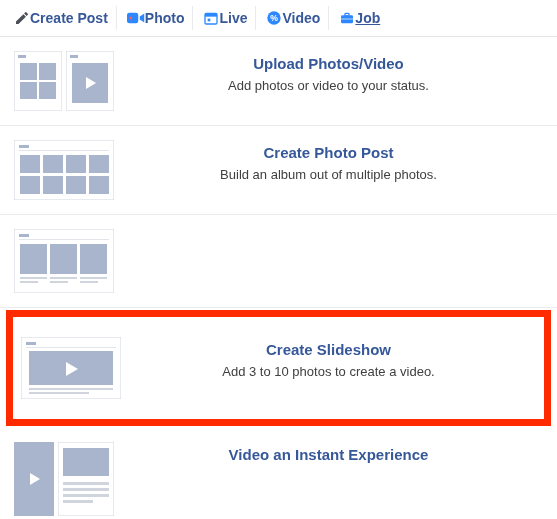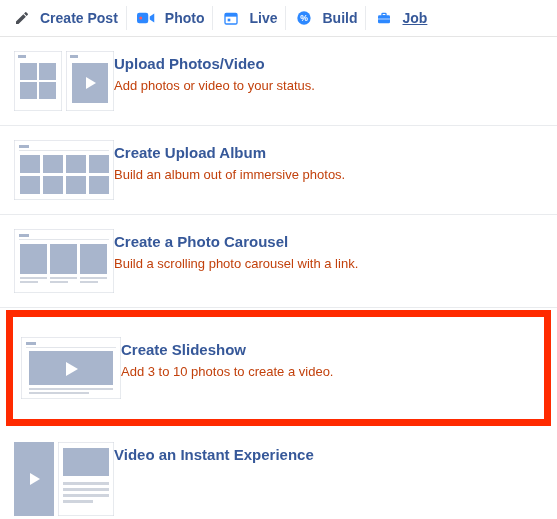--- a/index.html
+++ b/index.html
@@ -14,56 +14,57 @@
   .topbar {
     display: flex;
     align-items: center;
     gap: 2px;
     padding: 6px 6px;
     border-bottom: 1px solid #e5e5e5;
   }
   .tab {
     display: flex;
     align-items: center;
-    gap: 10px;
+    gap: 0;
     padding: 4px 8px;
     border-right: 1px solid #e9ebee;
     font-size: 14px;
     font-weight: 700;
     color: #365899;
     cursor: pointer;
   }
   .tab:last-child { border-right: none; text-decoration: underline; }
   .tab .icon { display: inline-flex; align-items: center; }
   .list { }
   .row {
     display: flex;
     align-items: flex-start;
     gap: 0;
     padding: 14px 14px;
     border-bottom: 1px solid #e9ebee;
     cursor: pointer;
+    text-align: center;
   }
   .thumb {
     width: 100px;
     min-width: 100px;
     display: flex;
     gap: 4px;
   }
   .thumb svg { display: block; }
   .info { flex: 1; padding-top: 4px; }
   .title {
     font-size: 15px;
     font-weight: 700;
     color: #365899;
     margin-bottom: 6px;
   }
   .desc {
     font-size: 13px;
-    color: #c2410c;
+    color: #404040;
     line-height: 1.3;
   }
   .highlight-wrap {
     border: 7px solid #ff2a00;
     margin: 2px 6px;
   }
   .highlight-wrap .row { border-bottom: none; padding: 20px 8px; }
 </style>
 </head>
 <body>
@@ -97,21 +98,21 @@
     </span>
     <span>Live</span>
   </div>
   <div class="tab">
     <span class="icon">
       <svg width="16" height="16" viewBox="0 0 24 24">
           <circle cx="12" cy="12" r="10" fill="#2d88ff"></circle>
           <text x="12" y="17" font-size="13" font-weight="700" text-anchor="middle" fill="#fff">%</text>
         </svg>
     </span>
-    <span>Build</span>
+    <span>Video</span>
   </div>
   <div class="tab">
     <span class="icon">
       <svg width="16" height="16" viewBox="0 0 24 24">
           <rect x="3" y="8" width="18" height="12" rx="2" fill="#2d88ff"></rect>
           <rect x="9" y="5" width="6" height="4" rx="1" fill="none" stroke="#2d88ff" stroke-width="2"></rect>
           <rect x="3" y="13" width="18" height="1" fill="#fff"></rect>
         </svg>
     </span>
     <span>Job</span>
@@ -153,45 +154,41 @@
           <rect x="29" y="15" width="20" height="18" fill="#a8b5cc"></rect>
           <rect x="52" y="15" width="20" height="18" fill="#a8b5cc"></rect>
           <rect x="75" y="15" width="20" height="18" fill="#a8b5cc"></rect>
           <rect x="6" y="36" width="20" height="18" fill="#a8b5cc"></rect>
           <rect x="29" y="36" width="20" height="18" fill="#a8b5cc"></rect>
           <rect x="52" y="36" width="20" height="18" fill="#a8b5cc"></rect>
           <rect x="75" y="36" width="20" height="18" fill="#a8b5cc"></rect>
         </svg>
     </div>
     <div class="info">
-      <div class="title">Create Upload Album</div>
-      <div class="desc">Build an album out of immersive photos.</div>
+      <div class="title">Create Photo Post</div>
+      <div class="desc">Build an album out of multiple photos.</div>
     </div>
   </div>
 
   <div class="row">
     <div class="thumb">
       <svg width="100" height="64">
           <rect x="0" y="0" width="100" height="64" fill="#fff" stroke="#cfd4dd"></rect>
           <rect x="5" y="5" width="10" height="3" fill="#a8b5cc"></rect>
           <rect x="5" y="10" width="90" height="1" fill="#e2e5ea"></rect>
           <rect x="6" y="15" width="27" height="30" fill="#a8b5cc"></rect>
           <rect x="36" y="15" width="27" height="30" fill="#a8b5cc"></rect>
           <rect x="66" y="15" width="27" height="30" fill="#a8b5cc"></rect>
           <rect x="6" y="48" width="27" height="2" fill="#cfd4dd"></rect>
           <rect x="36" y="48" width="27" height="2" fill="#cfd4dd"></rect>
           <rect x="66" y="48" width="27" height="2" fill="#cfd4dd"></rect>
           <rect x="6" y="52" width="18" height="2" fill="#cfd4dd"></rect>
           <rect x="36" y="52" width="18" height="2" fill="#cfd4dd"></rect>
           <rect x="66" y="52" width="18" height="2" fill="#cfd4dd"></rect>
         </svg>
-    </div>
-    <div class="info">
-      <div class="title">Create a Photo Carousel</div>
-      <div class="desc">Build a scrolling photo carousel with a link.</div>
     </div>
   </div>
 
   <div class="highlight-wrap">
     <div class="row">
       <div class="thumb">
         <svg width="100" height="62">
             <rect x="0" y="0" width="100" height="62" fill="#fff" stroke="#cfd4dd"></rect>
             <rect x="5" y="5" width="10" height="3" fill="#a8b5cc"></rect>
             <rect x="5" y="10" width="90" height="1" fill="#e2e5ea"></rect>

